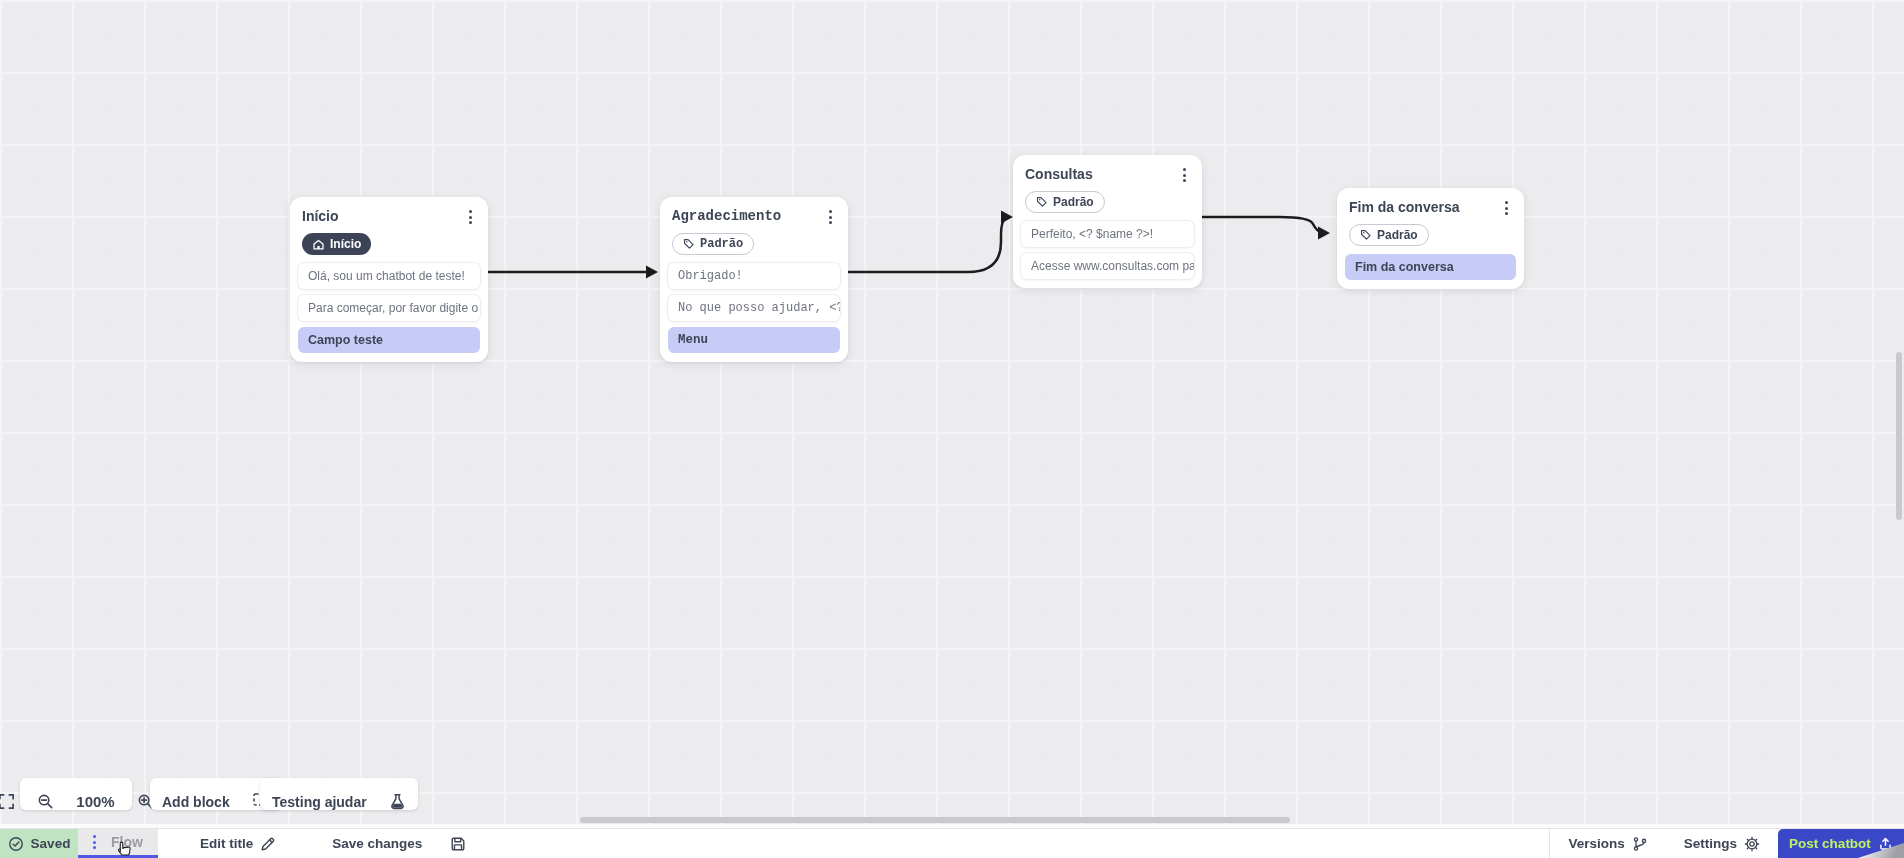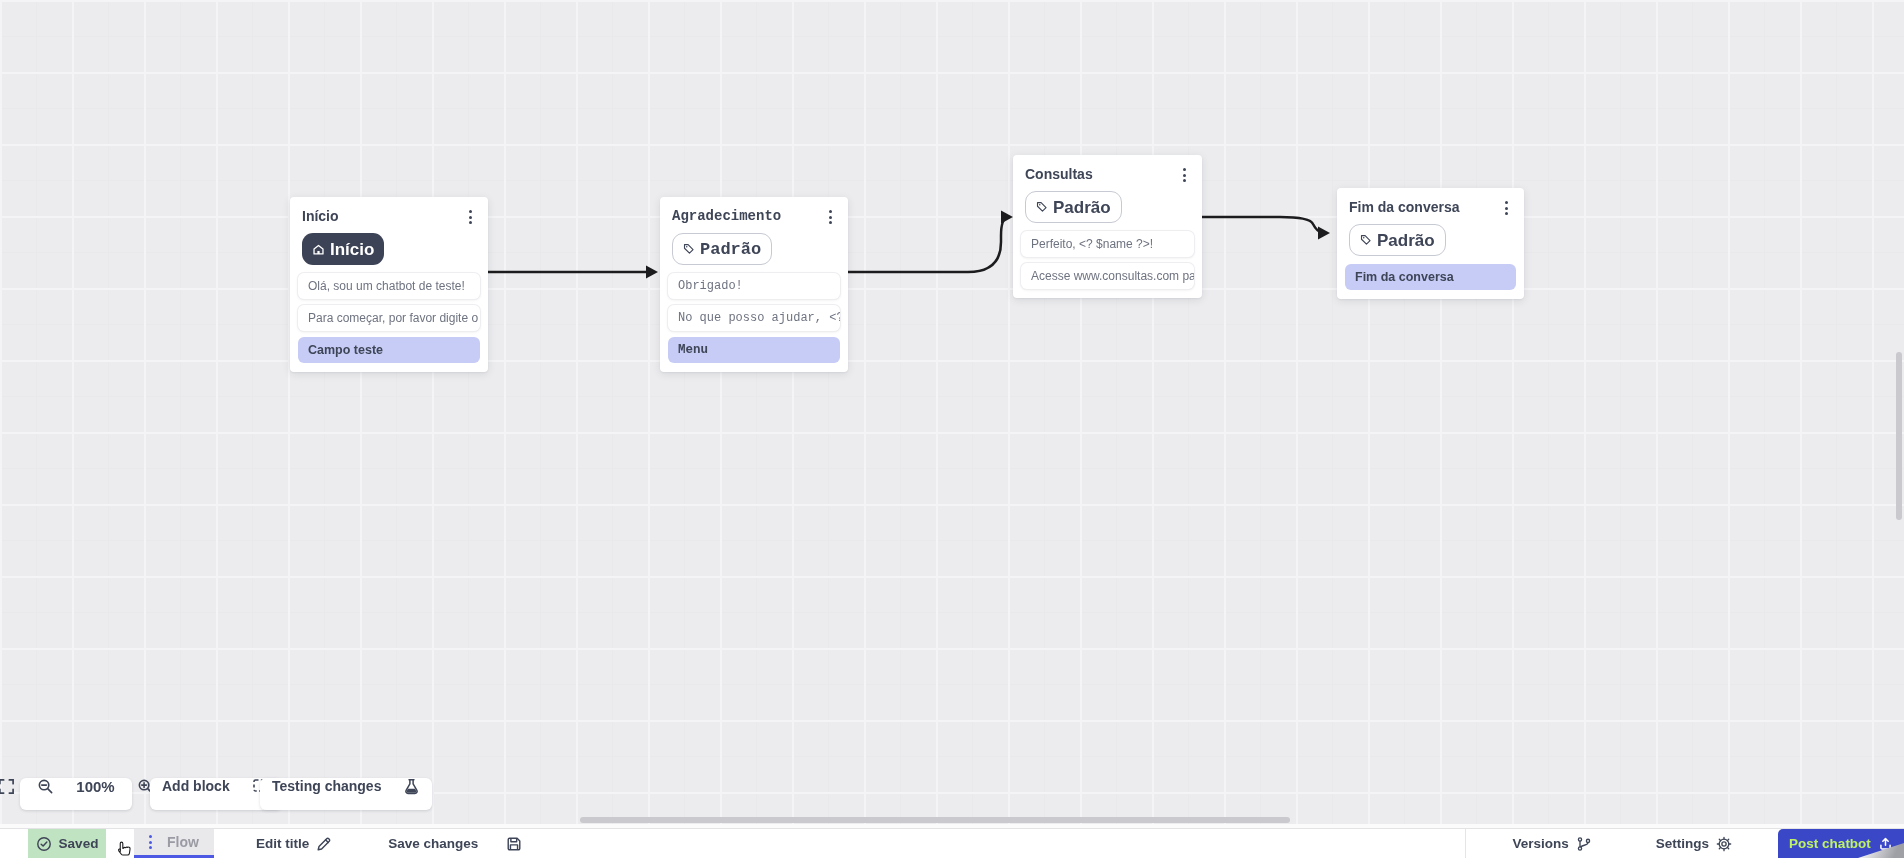--- a/index.html
+++ b/index.html
@@ -9,57 +9,57 @@
     background-image:
       linear-gradient(to right, #f4f4f6 2px, transparent 2px),
       linear-gradient(to bottom, #f4f4f6 2px, transparent 2px),
       linear-gradient(to right, #e9e9eb 1px, transparent 1px),
       linear-gradient(to bottom, #e9e9eb 1px, transparent 1px);
     background-size:72px 72px,72px 72px,36px 36px,36px 36px;
   }
   svg { display:block; }
 
   
-  .node { position:absolute; background:#fff; border-radius:4px;
+  .node { position:absolute; background:#fff; border-radius:12px;
     box-shadow:0 1px 2px rgba(30,35,60,.06), 0 2px 8px rgba(30,35,60,.10);
     padding:10px 8px 9px; }
   .node-header { display:flex; align-items:flex-start; justify-content:space-between; padding:0 4px; }
   .node-title { font-size:14px; font-weight:700; color:#3e4557; line-height:18px; }
   .kebab { display:flex; flex-direction:column; gap:2.5px; padding:3px 4px; cursor:pointer; }
   .kebab i { width:3px; height:3px; border-radius:50%; background:#3e4557; display:block; }
   .badge-row { margin-top:6px; padding:0 4px; }
-  .badge { display:inline-flex; align-items:center; gap:5px; height:32px; padding:8px 10px;
-    border-radius:11px; font-size:17px; font-weight:700; line-height:1; }
+  .badge { display:inline-flex; align-items:center; gap:5px; height:22px; padding:8px 10px;
+    border-radius:11px; font-size:12px; font-weight:700; line-height:1; }
   .badge.dark { background:#3c4356; color:#fff; }
   .badge.outline { background:#fff; color:#3e4557; border:1.5px solid #c7cad3; }
   .rows { margin-top:8px; display:flex; flex-direction:column; gap:6px; }
   .row { height:26px; display:flex; align-items:center; border-radius:6px; padding:0 10px;
     font-size:12px; white-space:nowrap; overflow:hidden;text-align:center; }
   .row.message { background:#fff; color:#6e7380;
     box-shadow:0 0 0 1px #eeeef1, 0 1px 3px rgba(30,35,60,.10); }
   .row.action { background:#c6ccf5; color:#3e4557; font-weight:700; font-size:12.5px; }
 
   
   #wires { position:absolute; left:0; top:0; pointer-events:none; }
 
   
   .tool-card { position:absolute; top:778px; height:32px; background:#fff; border-radius:6px;
-    box-shadow:0 1px 3px rgba(30,35,60,.15); display:flex; align-items:flex-start; gap:22px;
+    box-shadow:0 1px 3px rgba(30,35,60,.15); display:flex; align-items:flex-end; gap:22px;
     padding:0 12px; font-size:14px; font-weight:700; color:#3e4557; }
   .tool-card .ic { display:flex; align-items:center; cursor:pointer; }
 
   
   .hscroll { position:absolute; left:580px; top:817px; width:710px; height:6px; border-radius:3px; background:#c9c9ce; }
   .vscroll { position:absolute; left:1896px; top:352px; width:6px; height:168px; border-radius:3px; background:#c9c9ce; }
   .scroll-gutter { position:absolute; left:0; top:824px; width:1904px; height:4px; background:#fbfbfc; }
 
   
   .bottom-bar { position:absolute; left:0; top:828px; width:1904px; height:30px; background:#fff;
     border-top:1px solid #e3e3e6; display:flex; align-items:stretch; font-size:13.5px; color:#3e4557; }
-  .bb-item { display:flex; align-items:center; gap:7px; font-weight:700;margin-left:28px; }
+  .bb-item { display:flex; align-items:center; gap:7px; font-weight:700; }
   .saved-chip { width:78px; justify-content:center; background:#c0e3c1; }
   .flow-tab { width:80px; justify-content:center; background:#e9e9ec; position:relative;
     border-bottom:3px solid #4d59e2; cursor:pointer; }
   .flow-kebab { display:flex; flex-direction:column; gap:2.5px; margin-right:8px; }
   .flow-kebab i { width:3px; height:3px; border-radius:50%; background:#4d59e2; display:block; }
   .flow-label { color:#9b9ba4; font-weight:600; font-size:14px; }
   .bb-btn { padding:0 14px; cursor:pointer; }
   .bb-btn.edit { margin-left:28px; }
   .bb-btn.save { margin-left:28px;gap:28px; }
   .bb-spacer { flex:1; }
@@ -221,21 +221,21 @@
     <span class="ic">
       <svg width="18" height="18" viewBox="0 0 18 18">
           <rect x="2" y="2" width="11" height="11" rx="1.5" fill="none" stroke="#3e4557" stroke-width="1.6" stroke-dasharray="3 2.4"></rect>
           <circle cx="13" cy="13" r="4" fill="#3e4557"></circle>
           <path d="M13 11v4M11 13h4" stroke="#fff" stroke-width="1.4" stroke-linecap="round"></path>
         </svg>
     </span>
   </div>
 
   <div class="tool-card" style="left:260px;">
-    <span>Testing changes</span>
+    <span>Testing ajudar</span>
     <span class="ic">
       <svg width="17" height="17" viewBox="0 0 18 18">
           <path d="M6.4 1.8h5.2M7.3 2v4.3L3.3 13a2.3 2.3 0 0 0 2 3.4h7.4a2.3 2.3 0 0 0 2-3.4l-4-6.7V2" fill="none" stroke="#3e4557" stroke-width="1.6" stroke-linecap="round" stroke-linejoin="round"></path>
           <path d="M5.2 11.5h7.6l1.2 2.2a1.3 1.3 0 0 1-1.1 1.9H5.1a1.3 1.3 0 0 1-1.1-1.9z" fill="#3e4557"></path>
         </svg>
     </span>
   </div>
 
   <div class="scroll-gutter"></div>
   <div class="hscroll"></div>

